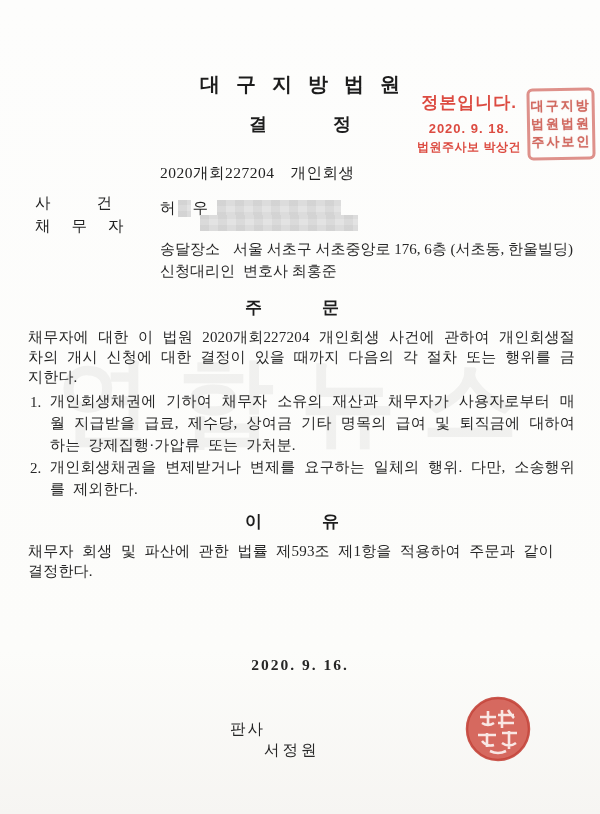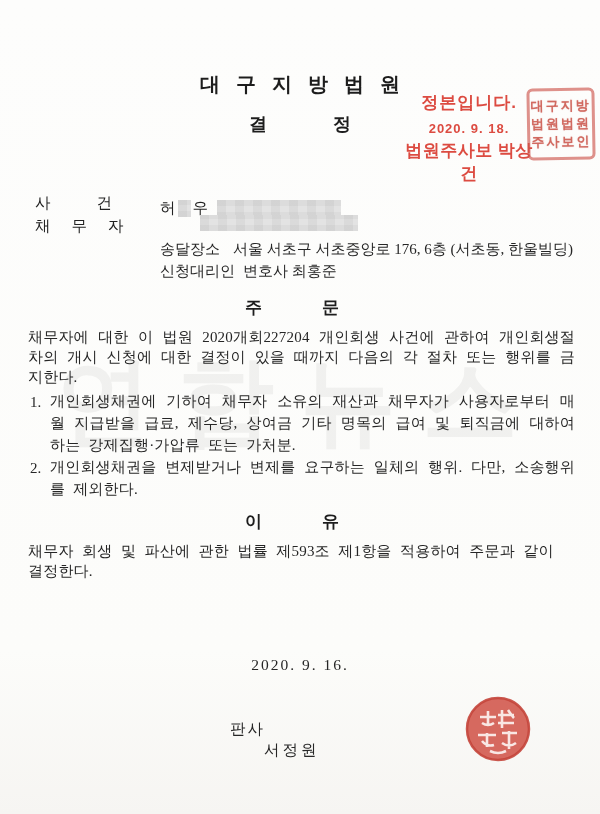--- a/index.html
+++ b/index.html
@@ -32,21 +32,21 @@
     font-size:18px;letter-spacing:66px;padding-left:66px;box-sizing:border-box;
     color:#1d1d1d;
   }
   
   .cert{
     top:91px;left:403px;width:132px;text-align:center;
     font-family:"Liberation Sans",sans-serif;font-weight:bold;color:#dc4b41;
   }
   .cert-label{font-size:17px;letter-spacing:1px;}
   .cert-date{font-size:13px;margin-top:7px;letter-spacing:1px;}
-  .cert-officer{font-size:17px;margin-top:3px;letter-spacing:0.5px;}
+  .cert-officer{font-size:12px;margin-top:3px;letter-spacing:0.5px;}
   .square-seal{
     top:88px;left:527px;width:62px;height:66px;
     border:3px solid rgba(206,88,78,0.65);border-radius:6px;
     display:flex;flex-direction:column;justify-content:center;align-items:center;
     transform:rotate(-1deg);
     font-family:"Liberation Sans",sans-serif;font-weight:bold;
     color:rgba(203,84,74,0.78);font-size:13px;line-height:18px;letter-spacing:2px;
     text-shadow:0 0 1px rgba(203,84,74,0.5);
   }
   
@@ -85,21 +85,21 @@
     font-size:15px;line-height:20px;color:#262626;
     text-align:justify;word-spacing:4.5px;letter-spacing:0.2px;
   }
   .order-body{top:327px;left:28px;width:547px;}
   .order-list{top:390px;left:30px;width:545px;}
   .order-item{display:flex;margin:0;}
   .order-item .marker{width:20px;flex:0 0 20px;font-size:15px;line-height:24.5px;}
   .order-item .itext{flex:1;font-size:15px;line-height:22px;text-align:justify;word-spacing:4px;letter-spacing:0.2px;}
   .reason-body{top:541px;left:28px;width:547px;text-align:left;}
   
-  .decision-date{top:656px;left:0;width:100%;text-align:center;font-size:15.5px;letter-spacing:2px;}
+  .decision-date{top:656px;left:0;width:100%;text-align:center;font-size:15.5px;letter-spacing:2px;font-weight:bold;}
   .judge-row{top:719px;left:230px;font-size:15.5px;display:flex;flex-direction:column;}
   .judge-title{letter-spacing:2px;}
   .judge-name{margin-left:34px;letter-spacing:3px;}
   .round-seal{top:693px;left:462px;width:72px;height:72px;}
 </style>
 </head>
 <body>
 
 <div class="page">
 
@@ -113,20 +113,21 @@
     <div class="cert-date">2020. 9. 18.</div>
     <div class="cert-officer">법원주사보 박상건</div>
   </div>
   <div class="abs z1 square-seal">
     <div>대구지방</div>
     <div>법원법원</div>
     <div>주사보인</div>
   </div>
 
   <div class="abs z1 field-label spread2 case-label">사건</div>
+  <div class="abs z1 field-value case-value"><span>2020개회227204</span><span class="gap"></span><span>개인회생</span></div>
 
   <div class="abs z1 field-label spread3 debtor-label">채무자</div>
   <div class="abs z1 field-value debtor-value">
     <span>허</span>
     <span class="redact redact-mid"></span>
     <span>우</span>
     <span class="redact redact-right"></span>
   </div>
   <div class="abs z1 redact redact-line2"></div>
 

